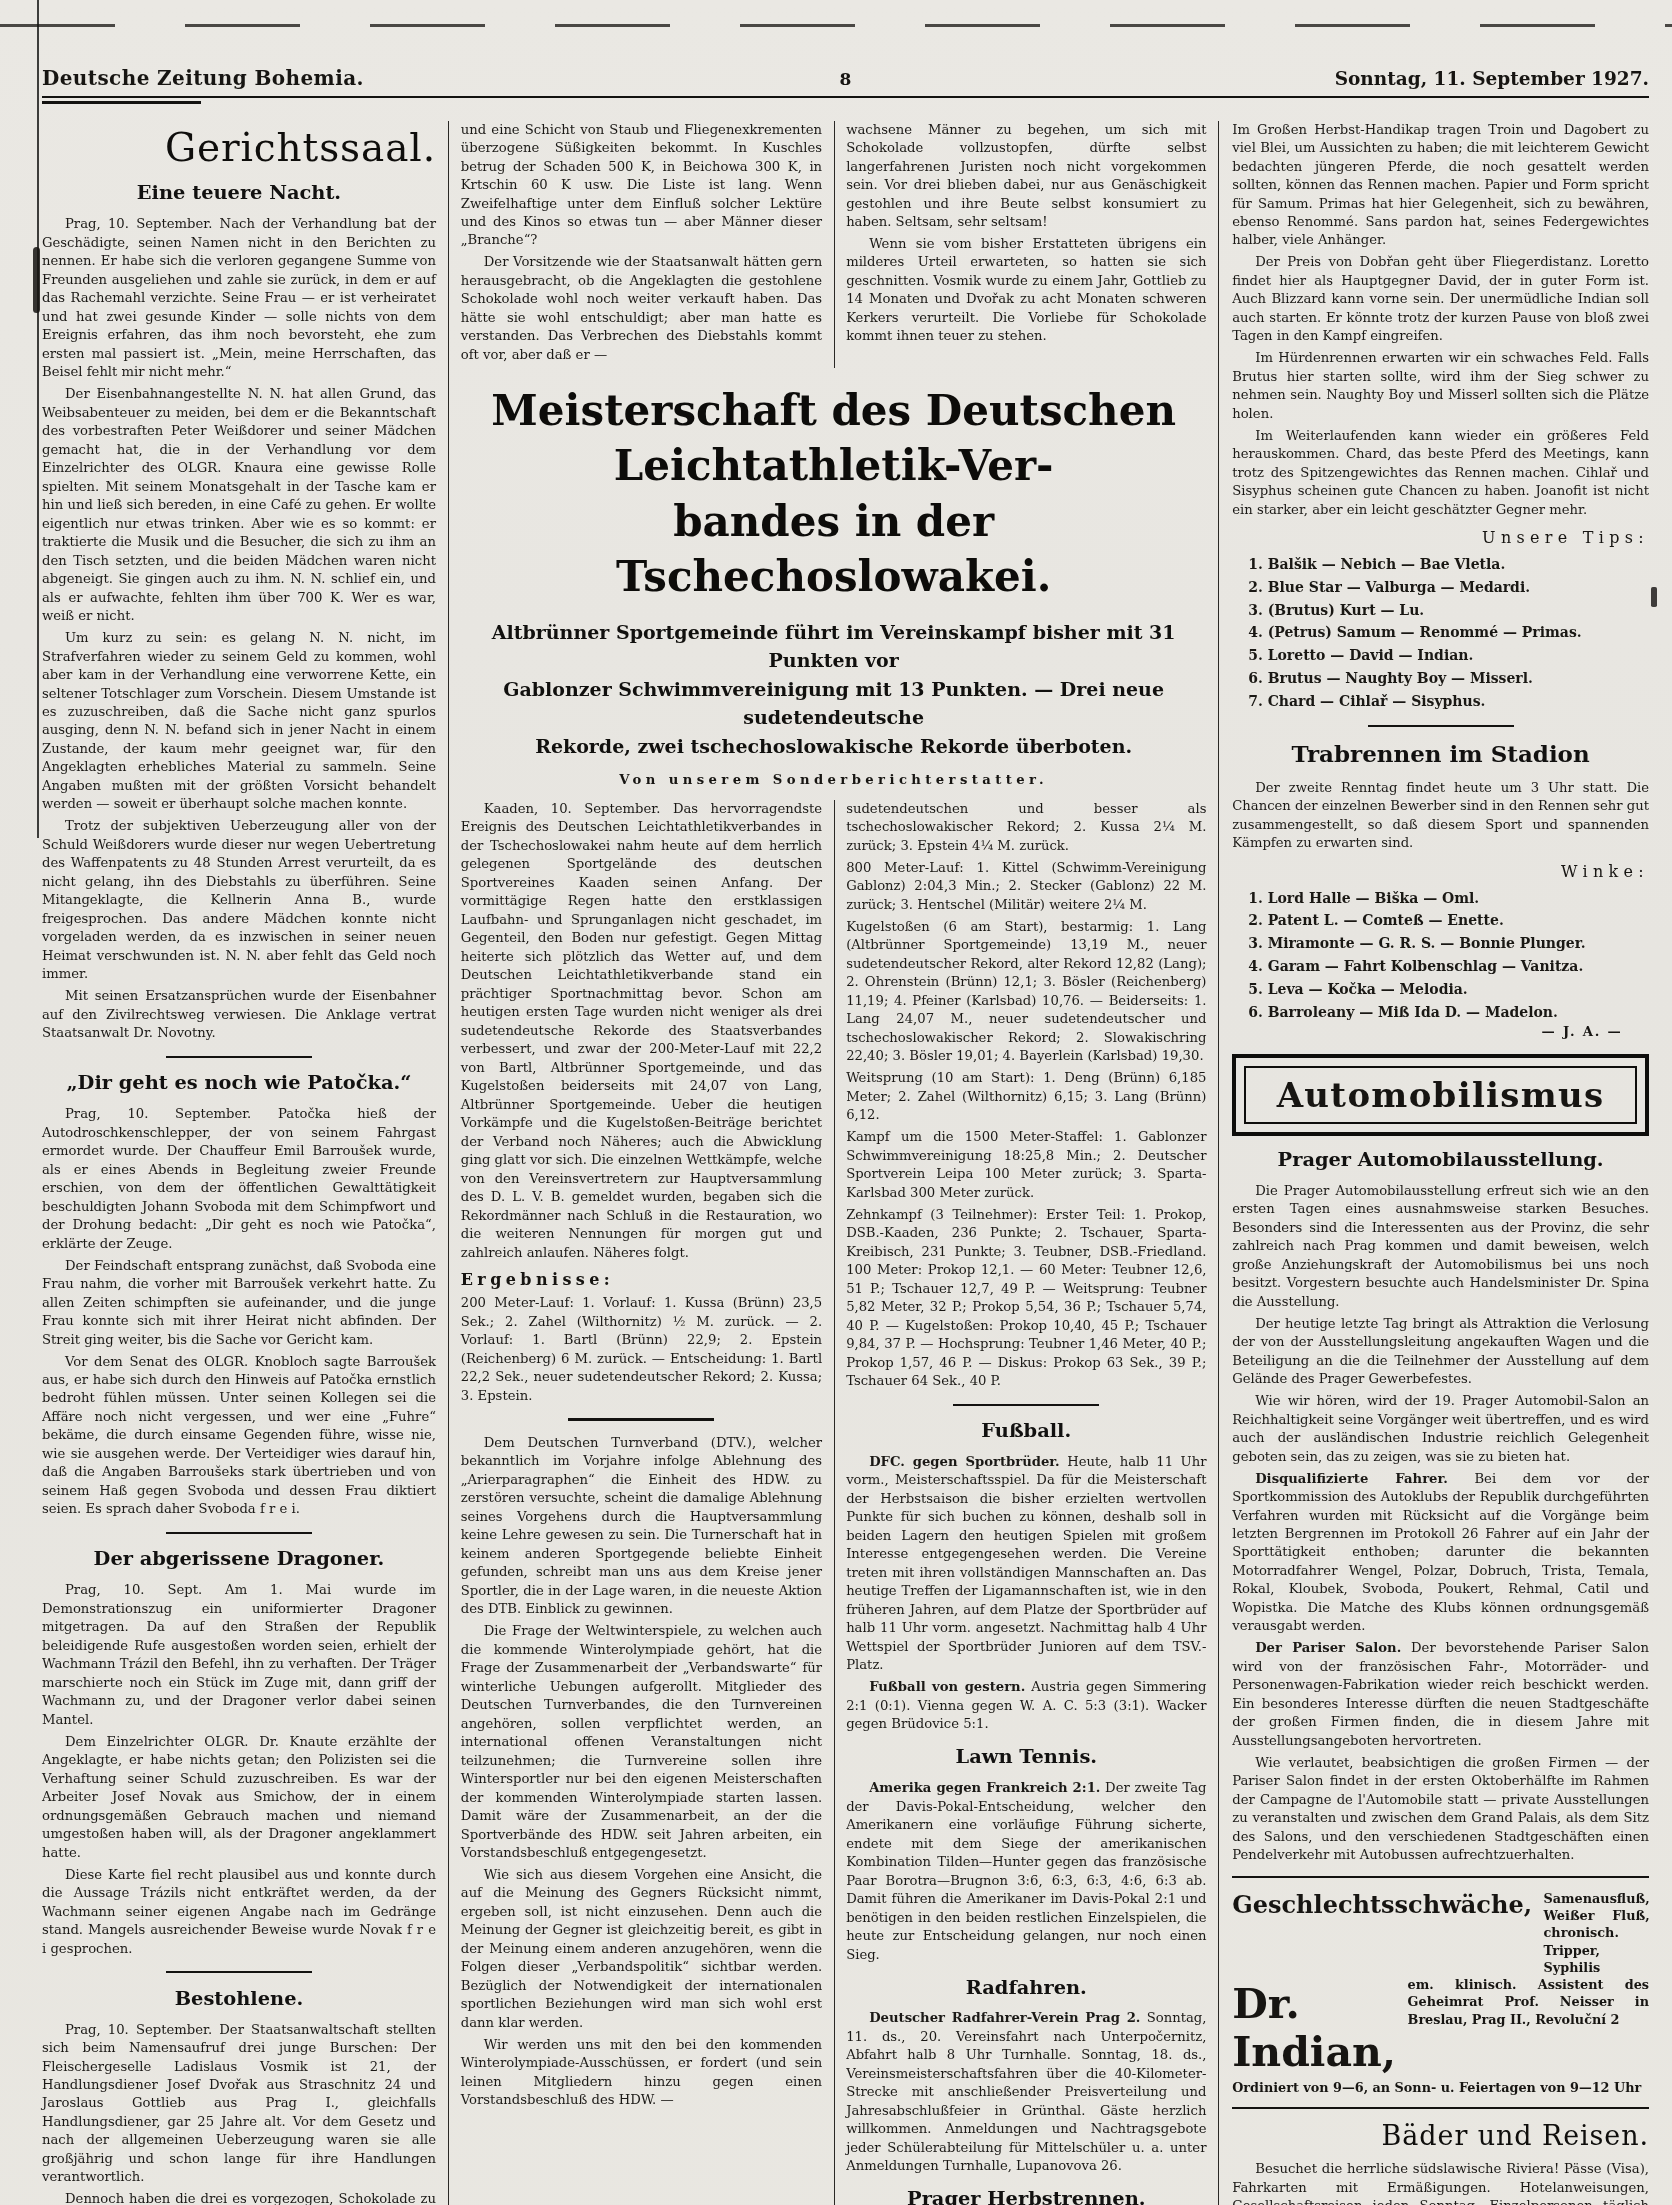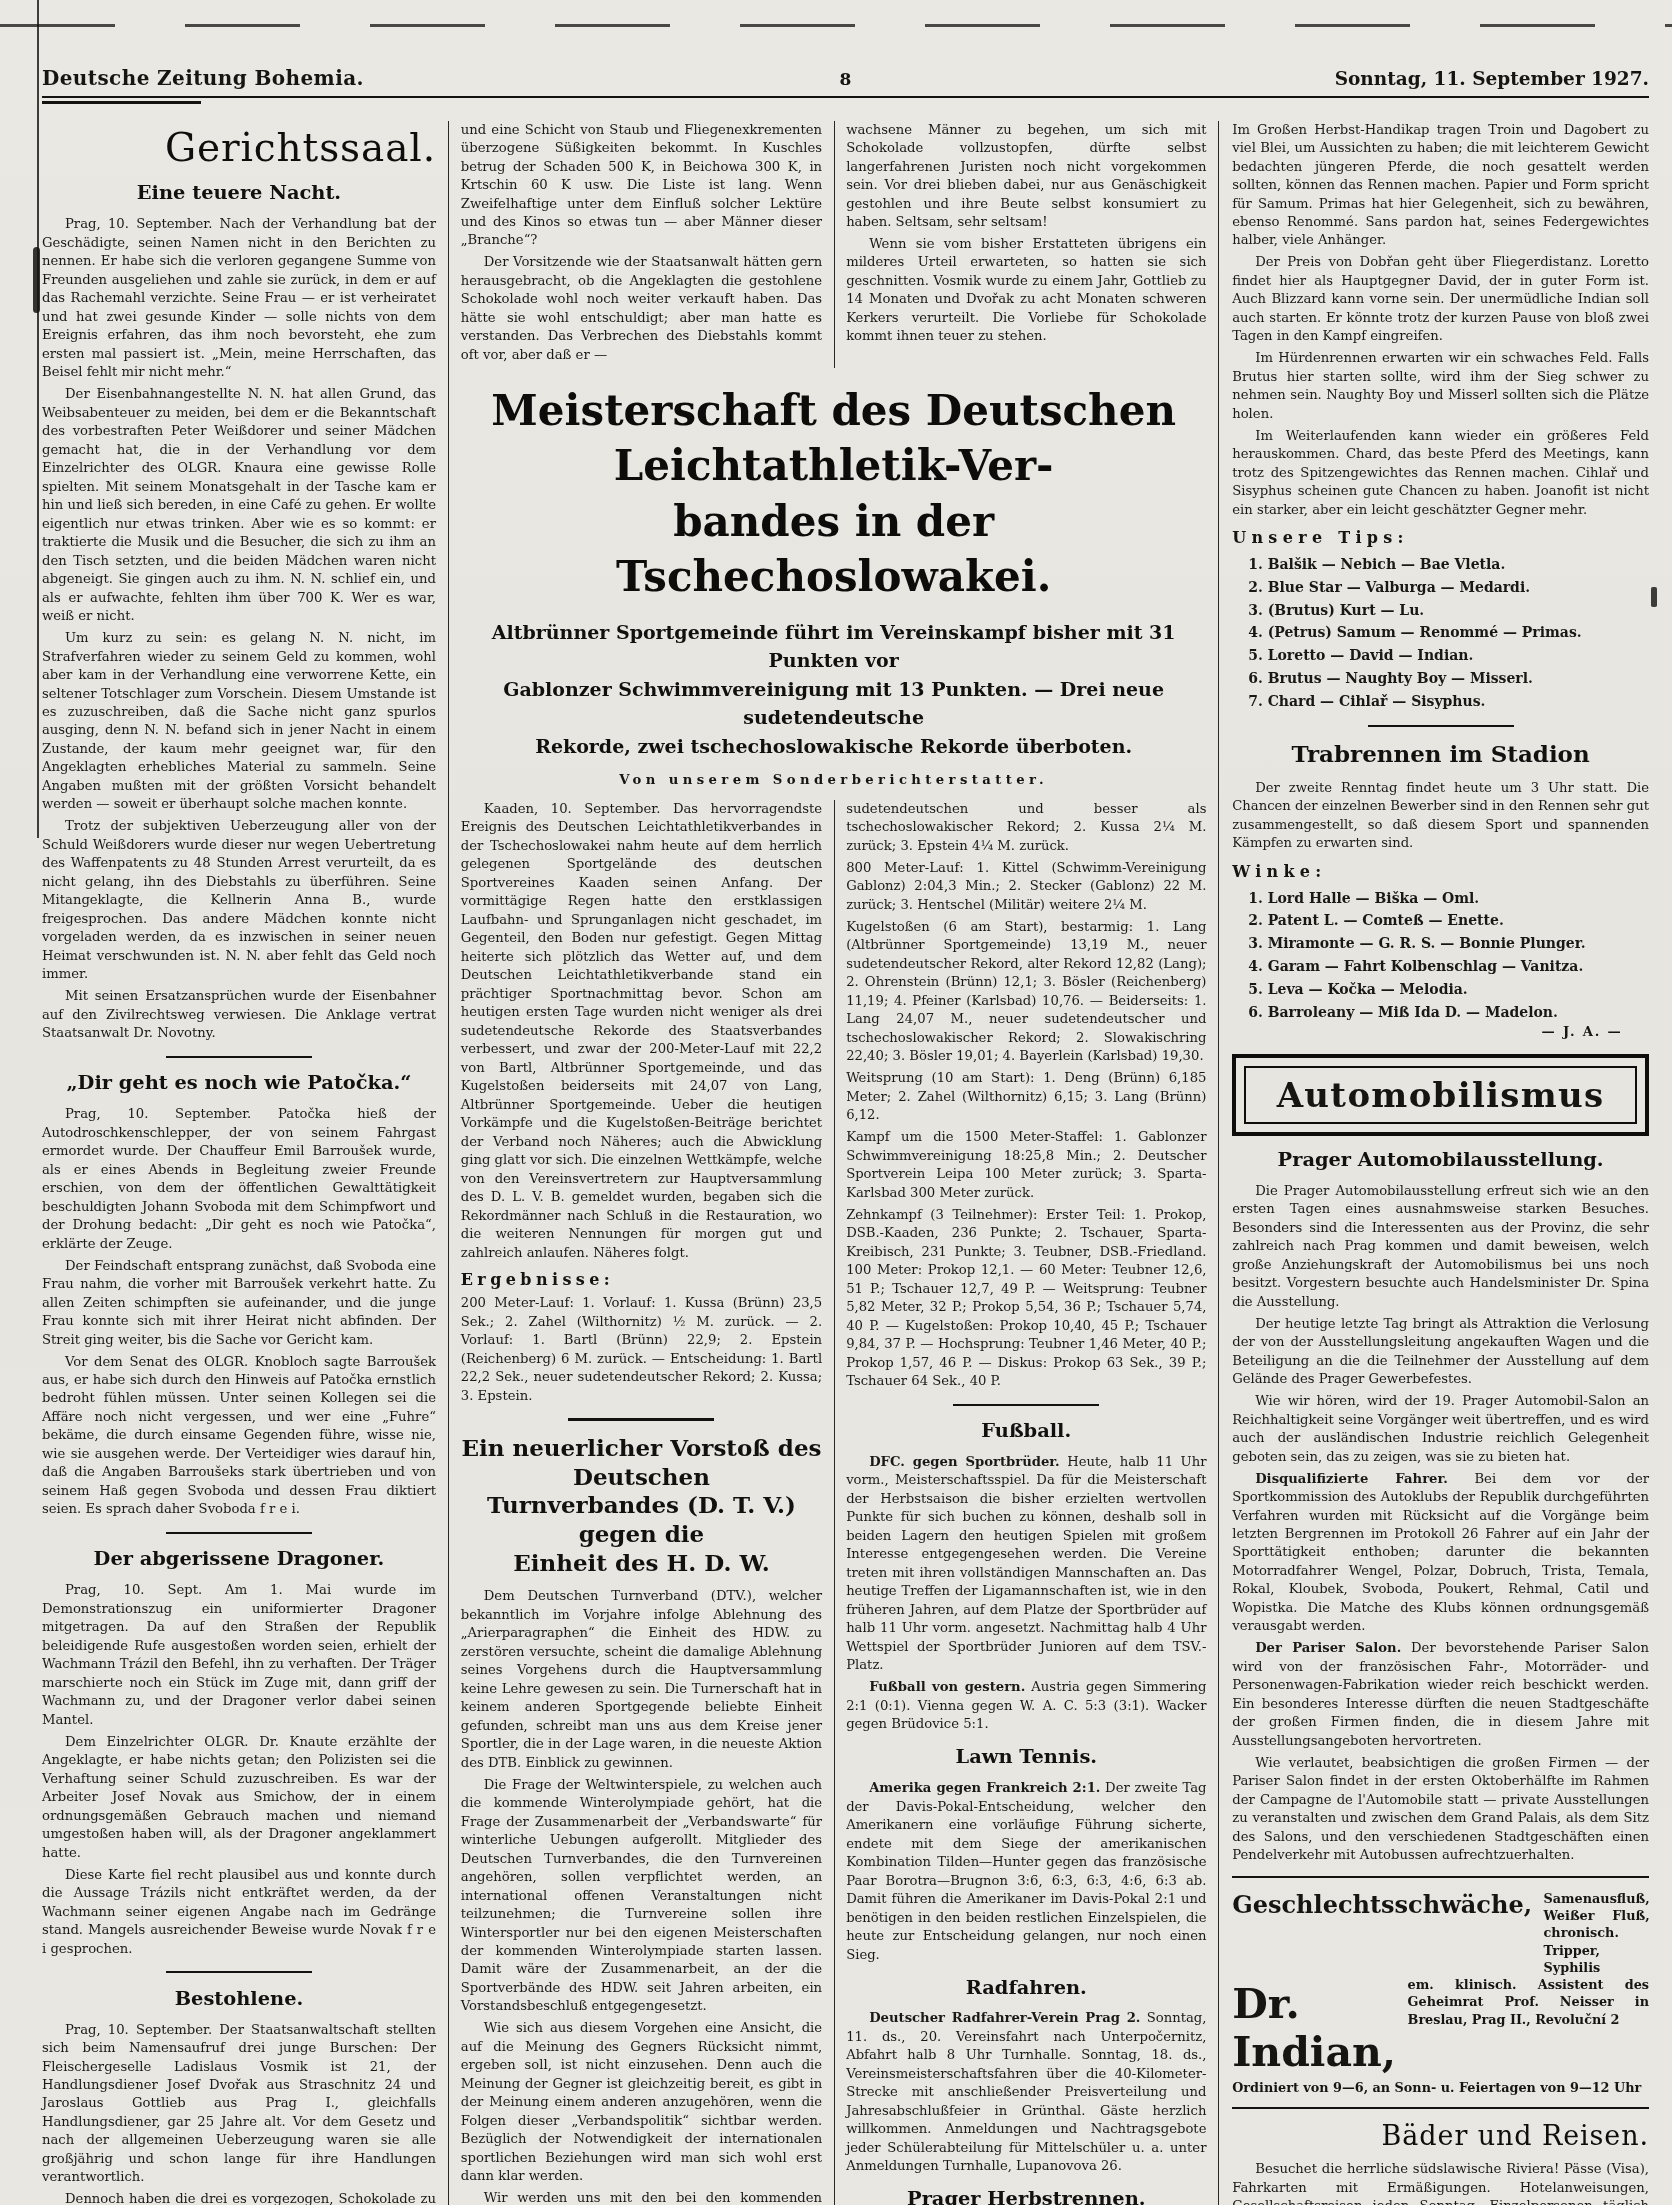--- a/index.html
+++ b/index.html
@@ -37,21 +37,21 @@
   p.body.noindent{text-indent:0;}
   p.body b{font-weight:bold;}
   .h-section{font-size:39px;font-weight:normal;text-align:right;margin:4.4px 0 11.5px;letter-spacing:0.9px;color:#0f0e0c;}
   .h-section.sm{font-size:27px;margin:11.5px 0 8.8px;}
   .h-article{font-size:19.4px;font-weight:bold;text-align:center;margin:11.5px 0 9.7px;line-height:1.25;color:#121110;}
   .h-article.lg{font-size:23px;}
   .headline-main{font-size:42px;font-weight:bold;text-align:center;line-height:1.32;margin:15px 4.4px 13.2px;color:#0d0c0a;}
   .subhead-bold{font-size:19px;font-weight:bold;text-align:center;line-height:1.5;margin:0 13.2px 11.5px;color:#11100e;}
   .byline{font-size:13.2px;text-align:center;letter-spacing:4.4px;margin:0 0 13.2px;font-weight:bold;}
   .byline.right{text-align:right;letter-spacing:1.8px;margin:1.8px 26.5px 8px 0;}
-  .tips-title{font-size:16px;font-weight:bold;text-align:left;letter-spacing:5.3px;margin:8.8px 0 7px;}
+  .tips-title{font-size:16px;font-weight:normal;text-align:right;letter-spacing:5.3px;margin:8.8px 0 7px;}
   p.tip{font-size:14px;line-height:1.5;margin:0 0 1.8px 31px;text-indent:-15px;font-weight:bold;color:#1a1814;}
   .divider{width:146px;height:2.2px;background:#131210;margin:13.2px auto;}
   .divider-full{height:2.2px;background:#131210;margin:11.5px 0;}
   .auto-box{border:4.9px solid #0e0d0b;padding:8px;margin:15px 0 11.5px;}
   .auto-box .inner{border:2.2px solid #0e0d0b;text-align:center;font-size:34px;font-weight:bold;padding:7px 2.6px;letter-spacing:1.3px;}
   .results-title{font-size:16px;font-weight:bold;letter-spacing:4.4px;margin:8px 0 5.3px;}
 
   
   .ad-leypen{margin:4.4px 0;}
   .ad-leypen .row{display:flex;align-items:flex-start;gap:11.5px;}
@@ -116,21 +116,20 @@
           <div class="headline-main">Meisterschaft des Deutschen Leichtathletik-Ver-<br>bandes in der Tschechoslowakei.</div>
           <div class="subhead-bold">Altbrünner Sportgemeinde führt im Vereinskampf bisher mit 31 Punkten vor<br>Gablonzer Schwimmvereinigung mit 13 Punkten. — Drei neue sudetendeutsche<br>Rekorde, zwei tschechoslowakische Rekorde überboten.</div>
           <div class="byline">Von unserem Sonderberichterstatter.</div>
         </div>
       <div class="mid-bottom">
         <div class="mini mini-l">
             <p class="body">Kaaden, 10. September. Das hervorragendste Ereignis des Deutschen Leichtathletikverbandes in der Tschechoslowakei nahm heute auf dem herrlich gelegenen Sportgelände des deutschen Sportvereines Kaaden seinen Anfang. Der vormittägige Regen hatte den erstklassigen Laufbahn- und Sprunganlagen nicht geschadet, im Gegenteil, den Boden nur gefestigt. Gegen Mittag heiterte sich plötzlich das Wetter auf, und dem Deutschen Leichtathletikverbande stand ein prächtiger Sportnachmittag bevor. Schon am heutigen ersten Tage wurden nicht weniger als drei sudetendeutsche Rekorde des Staatsverbandes verbessert, und zwar der 200-Meter-Lauf mit 22,2 von Bartl, Altbrünner Sportgemeinde, und das Kugelstoßen beiderseits mit 24,07 von Lang, Altbrünner Sportgemeinde. Ueber die heutigen Vorkämpfe und die Kugelstoßen-Beiträge berichtet der Verband noch Näheres; auch die Abwicklung ging glatt vor sich. Die einzelnen Wettkämpfe, welche von den Vereinsvertretern zur Hauptversammlung des D. L. V. B. gemeldet wurden, begaben sich die Rekordmänner nach Schluß in die Restauration, wo die weiteren Nennungen für morgen gut und zahlreich anlaufen. Näheres folgt.</p>
             <div class="results-title">Ergebnisse:</div>
             <p class="body noindent">200 Meter-Lauf: 1. Vorlauf: 1. Kussa (Brünn) 23,5 Sek.; 2. Zahel (Wilthornitz) ½ M. zurück. — 2. Vorlauf: 1. Bartl (Brünn) 22,9; 2. Epstein (Reichenberg) 6 M. zurück. — Entscheidung: 1. Bartl 22,2 Sek., neuer sudetendeutscher Rekord; 2. Kussa; 3. Epstein.</p>
             <div class="divider"></div>
-            <div class="h-article lg">Ein neuerlicher Vorstoß des Deutschen<br>Turnverbandes (D. T. V.) gegen die<br>Einheit des H. D. W.</div>
             <p class="body">Dem Deutschen Turnverband (DTV.), welcher bekanntlich im Vorjahre infolge Ablehnung des „Arierparagraphen“ die Einheit des HDW. zu zerstören versuchte, scheint die damalige Ablehnung seines Vorgehens durch die Hauptversammlung keine Lehre gewesen zu sein. Die Turnerschaft hat in keinem anderen Sportgegende beliebte Einheit gefunden, schreibt man uns aus dem Kreise jener Sportler, die in der Lage waren, in die neueste Aktion des DTB. Einblick zu gewinnen.</p>
             <p class="body">Die Frage der Weltwinterspiele, zu welchen auch die kommende Winterolympiade gehört, hat die Frage der Zusammenarbeit der „Verbandswarte“ für winterliche Uebungen aufgerollt. Mitglieder des Deutschen Turnverbandes, die den Turnvereinen angehören, sollen verpflichtet werden, an international offenen Veranstaltungen nicht teilzunehmen; die Turnvereine sollen ihre Wintersportler nur bei den eigenen Meisterschaften der kommenden Winterolympiade starten lassen. Damit wäre der Zusammenarbeit, an der die Sportverbände des HDW. seit Jahren arbeiten, ein Vorstandsbeschluß entgegengesetzt.</p>
             <p class="body">Wie sich aus diesem Vorgehen eine Ansicht, die auf die Meinung des Gegners Rücksicht nimmt, ergeben soll, ist nicht einzusehen. Denn auch die Meinung der Gegner ist gleichzeitig bereit, es gibt in der Meinung einem anderen anzugehören, wenn die Folgen dieser „Verbandspolitik“ sichtbar werden. Bezüglich der Notwendigkeit der internationalen sportlichen Beziehungen wird man sich wohl erst dann klar werden.</p>
             <p class="body">Wir werden uns mit den bei den kommenden Winterolympiade-Ausschüssen, er fordert (und sein leinen Mitgliedern hinzu gegen einen Vorstandsbeschluß des HDW. —</p>
           </div>
         <div class="mini mini-r">
             <p class="body noindent">sudetendeutschen und besser als tschechoslowakischer Rekord; 2. Kussa 2¼ M. zurück; 3. Epstein 4¼ M. zurück.</p>
             <p class="body noindent">800 Meter-Lauf: 1. Kittel (Schwimm-Vereinigung Gablonz) 2:04,3 Min.; 2. Stecker (Gablonz) 22 M. zurück; 3. Hentschel (Militär) weitere 2¼ M.</p>
             <p class="body noindent">Kugelstoßen (6 am Start), bestarmig: 1. Lang (Altbrünner Sportgemeinde) 13,19 M., neuer sudetendeutscher Rekord, alter Rekord 12,82 (Lang); 2. Ohrenstein (Brünn) 12,1; 3. Bösler (Reichenberg) 11,19; 4. Pfeiner (Karlsbad) 10,76. — Beiderseits: 1. Lang 24,07 M., neuer sudetendeutscher und tschechoslowakischer Rekord; 2. Slowakischring 22,40; 3. Bösler 19,01; 4. Bayerlein (Karlsbad) 19,30.</p>
             <p class="body noindent">Weitsprung (10 am Start): 1. Deng (Brünn) 6,185 Meter; 2. Zahel (Wilthornitz) 6,15; 3. Lang (Brünn) 6,12.</p>

